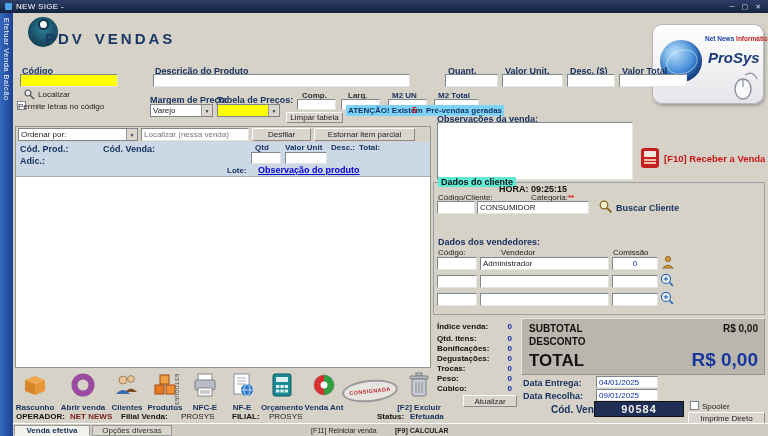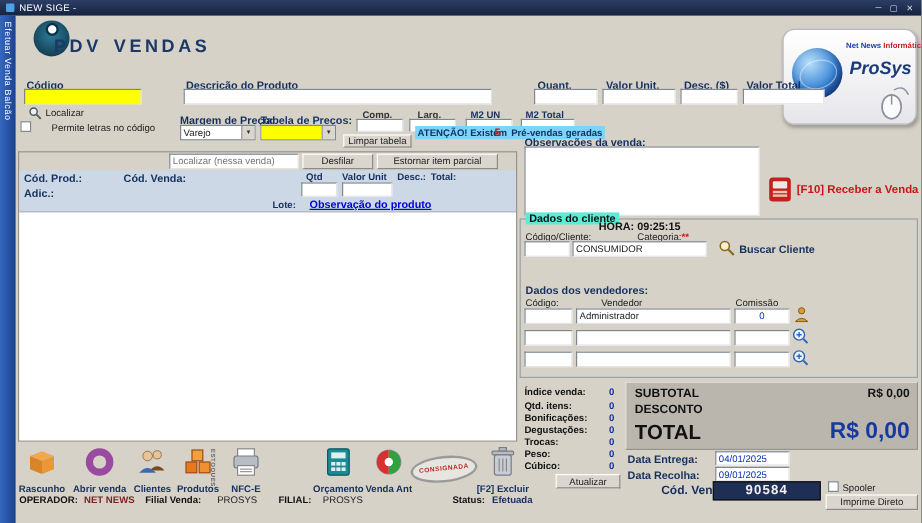--- a/index.html
+++ b/index.html
@@ -156,21 +156,21 @@
   <span class="lbl" style="left:448px; top:66px;">Quant.</span>
   <input class="inp" style="left: 445px; top: 74px; width: 53px; height: 13px;">
   <span class="lbl" style="left:505px; top:66px;">Valor Unit.</span>
   <input class="inp" style="left: 502px; top: 74px; width: 61px; height: 13px;">
   <span class="lbl" style="left:570px; top:66px;">Desc. ($)</span>
   <input class="inp" style="left: 567px; top: 74px; width: 48px; height: 13px;">
   <span class="lbl" style="left:622px; top:66px;">Valor Total</span>
   <input class="inp" style="left: 619px; top: 74px; width: 68px; height: 13px;">
 
   <span class="chk" style="left:17px; top:101px;"></span>
-  <span class="txt8" style="left:43px; top:102px;text-align:center;">Permite letras no código</span>
+  <span class="txt8" style="left:18px; top:102px;text-align:center;">Permite letras no código</span>
 
   <span class="lbl" style="left:150px; top:95px;">Margem de Preço:</span>
   <div class="combo" style="left:150px; top:104px; width:63px; height:13px;">
     <span class="ctext">Varejo</span>
     <span class="carrow">▼</span>
   </div>
 
   <span class="lbl" style="left:217px; top:95px;">Tabela de Preços:</span>
   <div class="combo" style="left:217px; top:104px; width:63px; height:13px;">
     <span class="ctext yellow" style="background:#ffff00;"></span>
@@ -187,20 +187,24 @@
   <input class="inp" style="left: 434px; top: 99px; width: 45px; height: 11px;">
 
   <div class="btn" style="left:286px; top:112px; width:57px; height:11px;">Limpar tabela</div>
   <span class="hlyellow" style="left:346px; top:105px;">ATENÇÃO! Existem</span>
   <span class="abs" style="left:412px; top:105px; font-size:9px; font-weight:bold; color:#d01010;">5</span>
   <span class="hlyellow" style="left:424px; top:105px;">Pré-vendas geradas</span>
 
   <span class="lbl" style="left:437px; top:114px;">Observações da venda:</span>
 
   <div class="items-panel"></div>
+  <div class="combo" style="left:18px; top:128px; width:120px; height:13px;">
+    <span class="ctext">Ordenar por:</span>
+    <span class="carrow">▼</span>
+  </div>
   <input class="inp" style="left: 141px; top: 128px; width: 108px; height: 13px;" placeholder="Localizar (nessa venda)">
   <div class="btn" style="left:252px; top:128px; width:59px; height:13px;">Desfilar</div>
   <div class="btn" style="left:314px; top:128px; width:101px; height:13px;">Estornar item parcial</div>
 
   <div class="items-header"></div>
   <span class="lbl" style="left:20px; top:144px;">Cód. Prod.:</span>
   <span class="lbl" style="left:103px; top:144px;">Cód. Venda:</span>
   <span class="lbl8" style="left:255px; top:143px;">Qtd</span>
   <span class="lbl8" style="left:285px; top:143px;">Valor Unit</span>
   <span class="lbl8" style="left:331px; top:143px;">Desc.:</span>
@@ -337,20 +341,32 @@
   <div class="tool-item" style="left:186px; width:38px;">
     <svg width="26" height="26" viewBox="0 0 26 26">
       <rect x="6" y="2" width="14" height="7" fill="#fff" stroke="#888"></rect>
       <rect x="3" y="8" width="20" height="10" rx="2" fill="#b8bcc4" stroke="#787c84"></rect>
       <rect x="6" y="16" width="14" height="8" fill="#fff" stroke="#888"></rect>
       <line x1="8" y1="19" x2="18" y2="19" stroke="#999"></line>
       <line x1="8" y1="21" x2="18" y2="21" stroke="#999"></line>
     </svg>
     <span class="tool-label">NFC-E</span>
   </div>
+  <div class="tool-item" style="left:224px; width:36px;">
+    <svg width="26" height="26" viewBox="0 0 26 26">
+      <rect x="5" y="2" width="15" height="20" fill="#fff" stroke="#8890a0"></rect>
+      <line x1="8" y1="6" x2="17" y2="6" stroke="#aab"></line>
+      <line x1="8" y1="9" x2="17" y2="9" stroke="#aab"></line>
+      <line x1="8" y1="12" x2="17" y2="12" stroke="#aab"></line>
+      <circle cx="18" cy="18" r="6" fill="#2a7ad0"></circle>
+      <ellipse cx="18" cy="18" rx="3" ry="5.6" fill="none" stroke="#fff" stroke-width="0.7"></ellipse>
+      <line x1="12.4" y1="18" x2="23.6" y2="18" stroke="#fff" stroke-width="0.7"></line>
+    </svg>
+    <span class="tool-label">NF-E</span>
+  </div>
   <div class="tool-item" style="left:258px; width:48px;">
     <svg width="26" height="26" viewBox="0 0 26 26">
       <rect x="4" y="2" width="18" height="22" rx="2" fill="#1a8a94" stroke="#0c5a60"></rect>
       <rect x="7" y="5" width="12" height="5" fill="#dff0f0"></rect>
       <rect x="7" y="13" width="3.4" height="3" fill="#dff0f0"></rect>
         <rect x="11.3" y="13" width="3.4" height="3" fill="#dff0f0"></rect>
         <rect x="15.6" y="13" width="3.4" height="3" fill="#dff0f0"></rect>
       <rect x="7" y="17.5" width="3.4" height="3" fill="#dff0f0"></rect>
         <rect x="11.3" y="17.5" width="3.4" height="3" fill="#dff0f0"></rect>
         <rect x="15.6" y="17.5" width="3.4" height="3" fill="#dff0f0"></rect>
@@ -385,14 +401,20 @@
     <span class="lbl8" style="left:3px; top:2px; color:#111;">OPERADOR:</span>
     <span class="lbl8" style="left:57px; top:2px; color:#7a1f1f;">NET NEWS</span>
     <span class="lbl8" style="left:108px; top:2px; color:#111;">Filial Venda:</span>
     <span class="txt8" style="left:168px; top:2px;">PROSYS</span>
     <span class="lbl8" style="left:219px; top:2px; color:#111;">FILIAL:</span>
     <span class="txt8" style="left:256px; top:2px;">PROSYS</span>
     <span class="lbl8" style="left:364px; top:2px; color:#111;">Status:</span>
     <span class="lbl8" style="left:397px; top:2px; color:#14305c;">Efetuada</span>
   </div>
 
+  <div class="bottombar">
+    <div class="tab-btn tab-active" style="left:1px; width:76px;">Venda efetiva</div>
+    <div class="tab-btn tab-flat" style="left:79px; width:80px;">Opções diversas</div>
+    <span class="fkey" style="left:298px;">[F11] Reiniciar venda</span>
+    <span class="fkey" style="left:382px; font-weight:bold;">[F9] CALCULAR</span>
+  </div>
 
 </div>
 
 </body></html>

